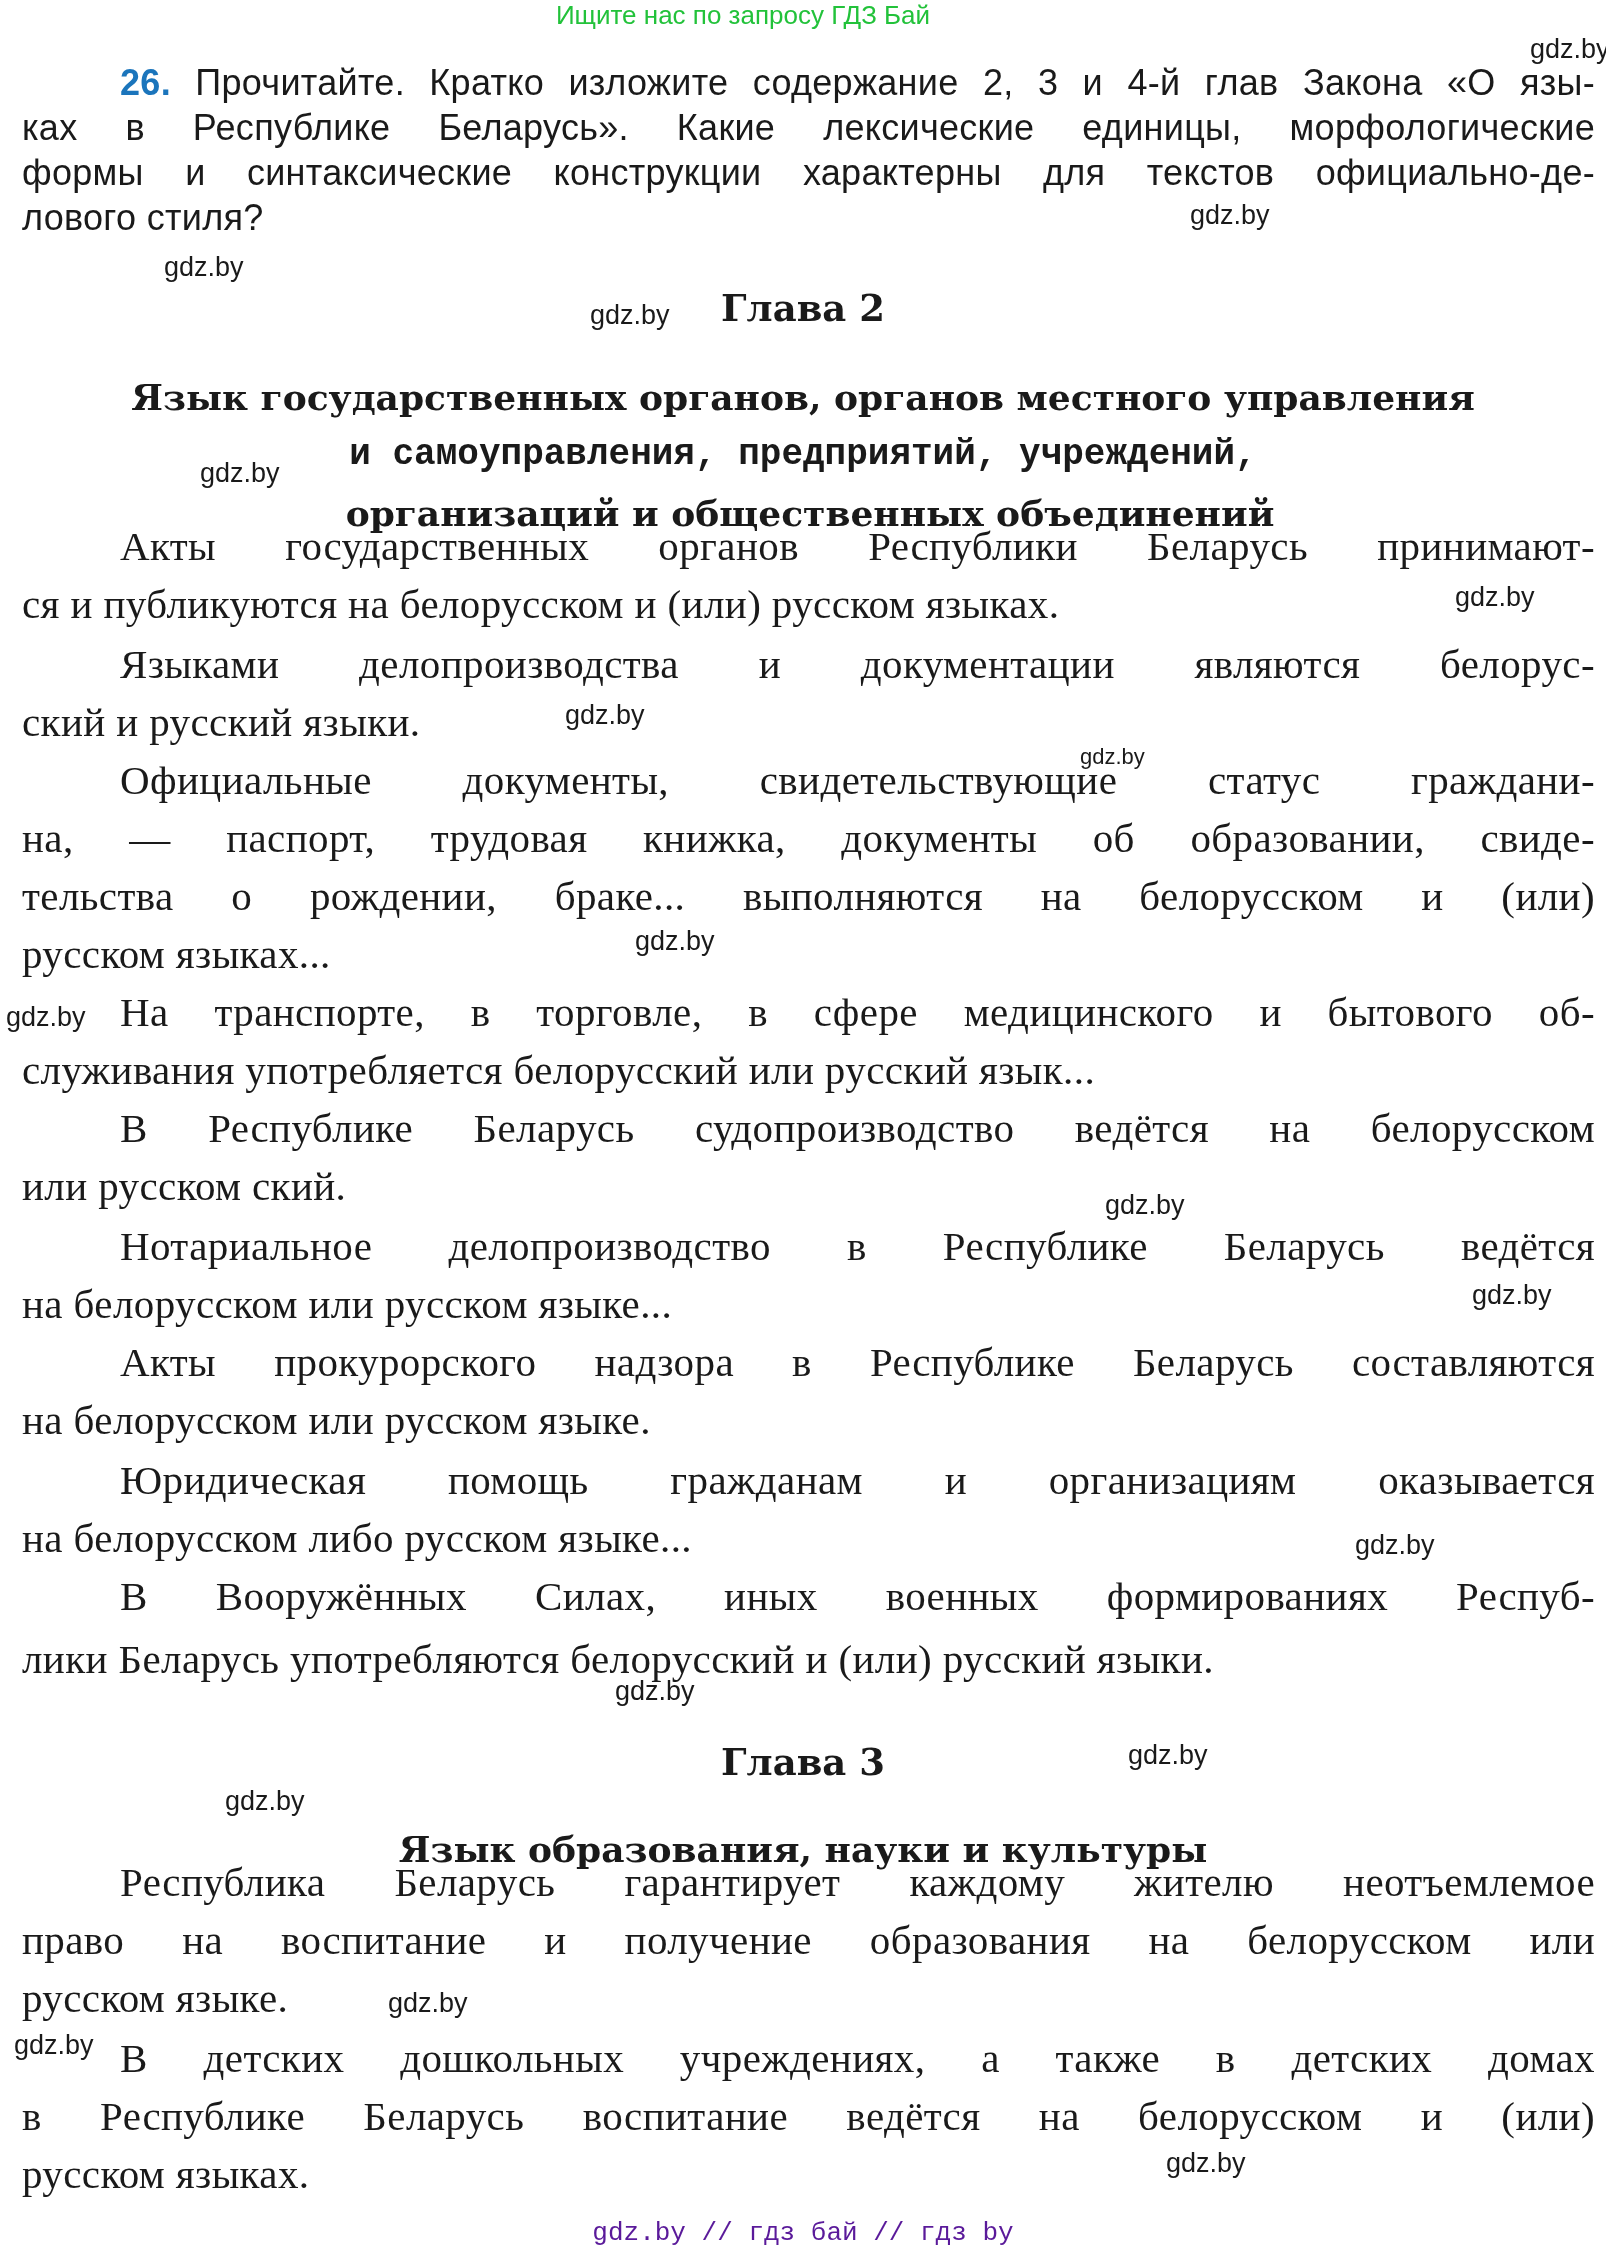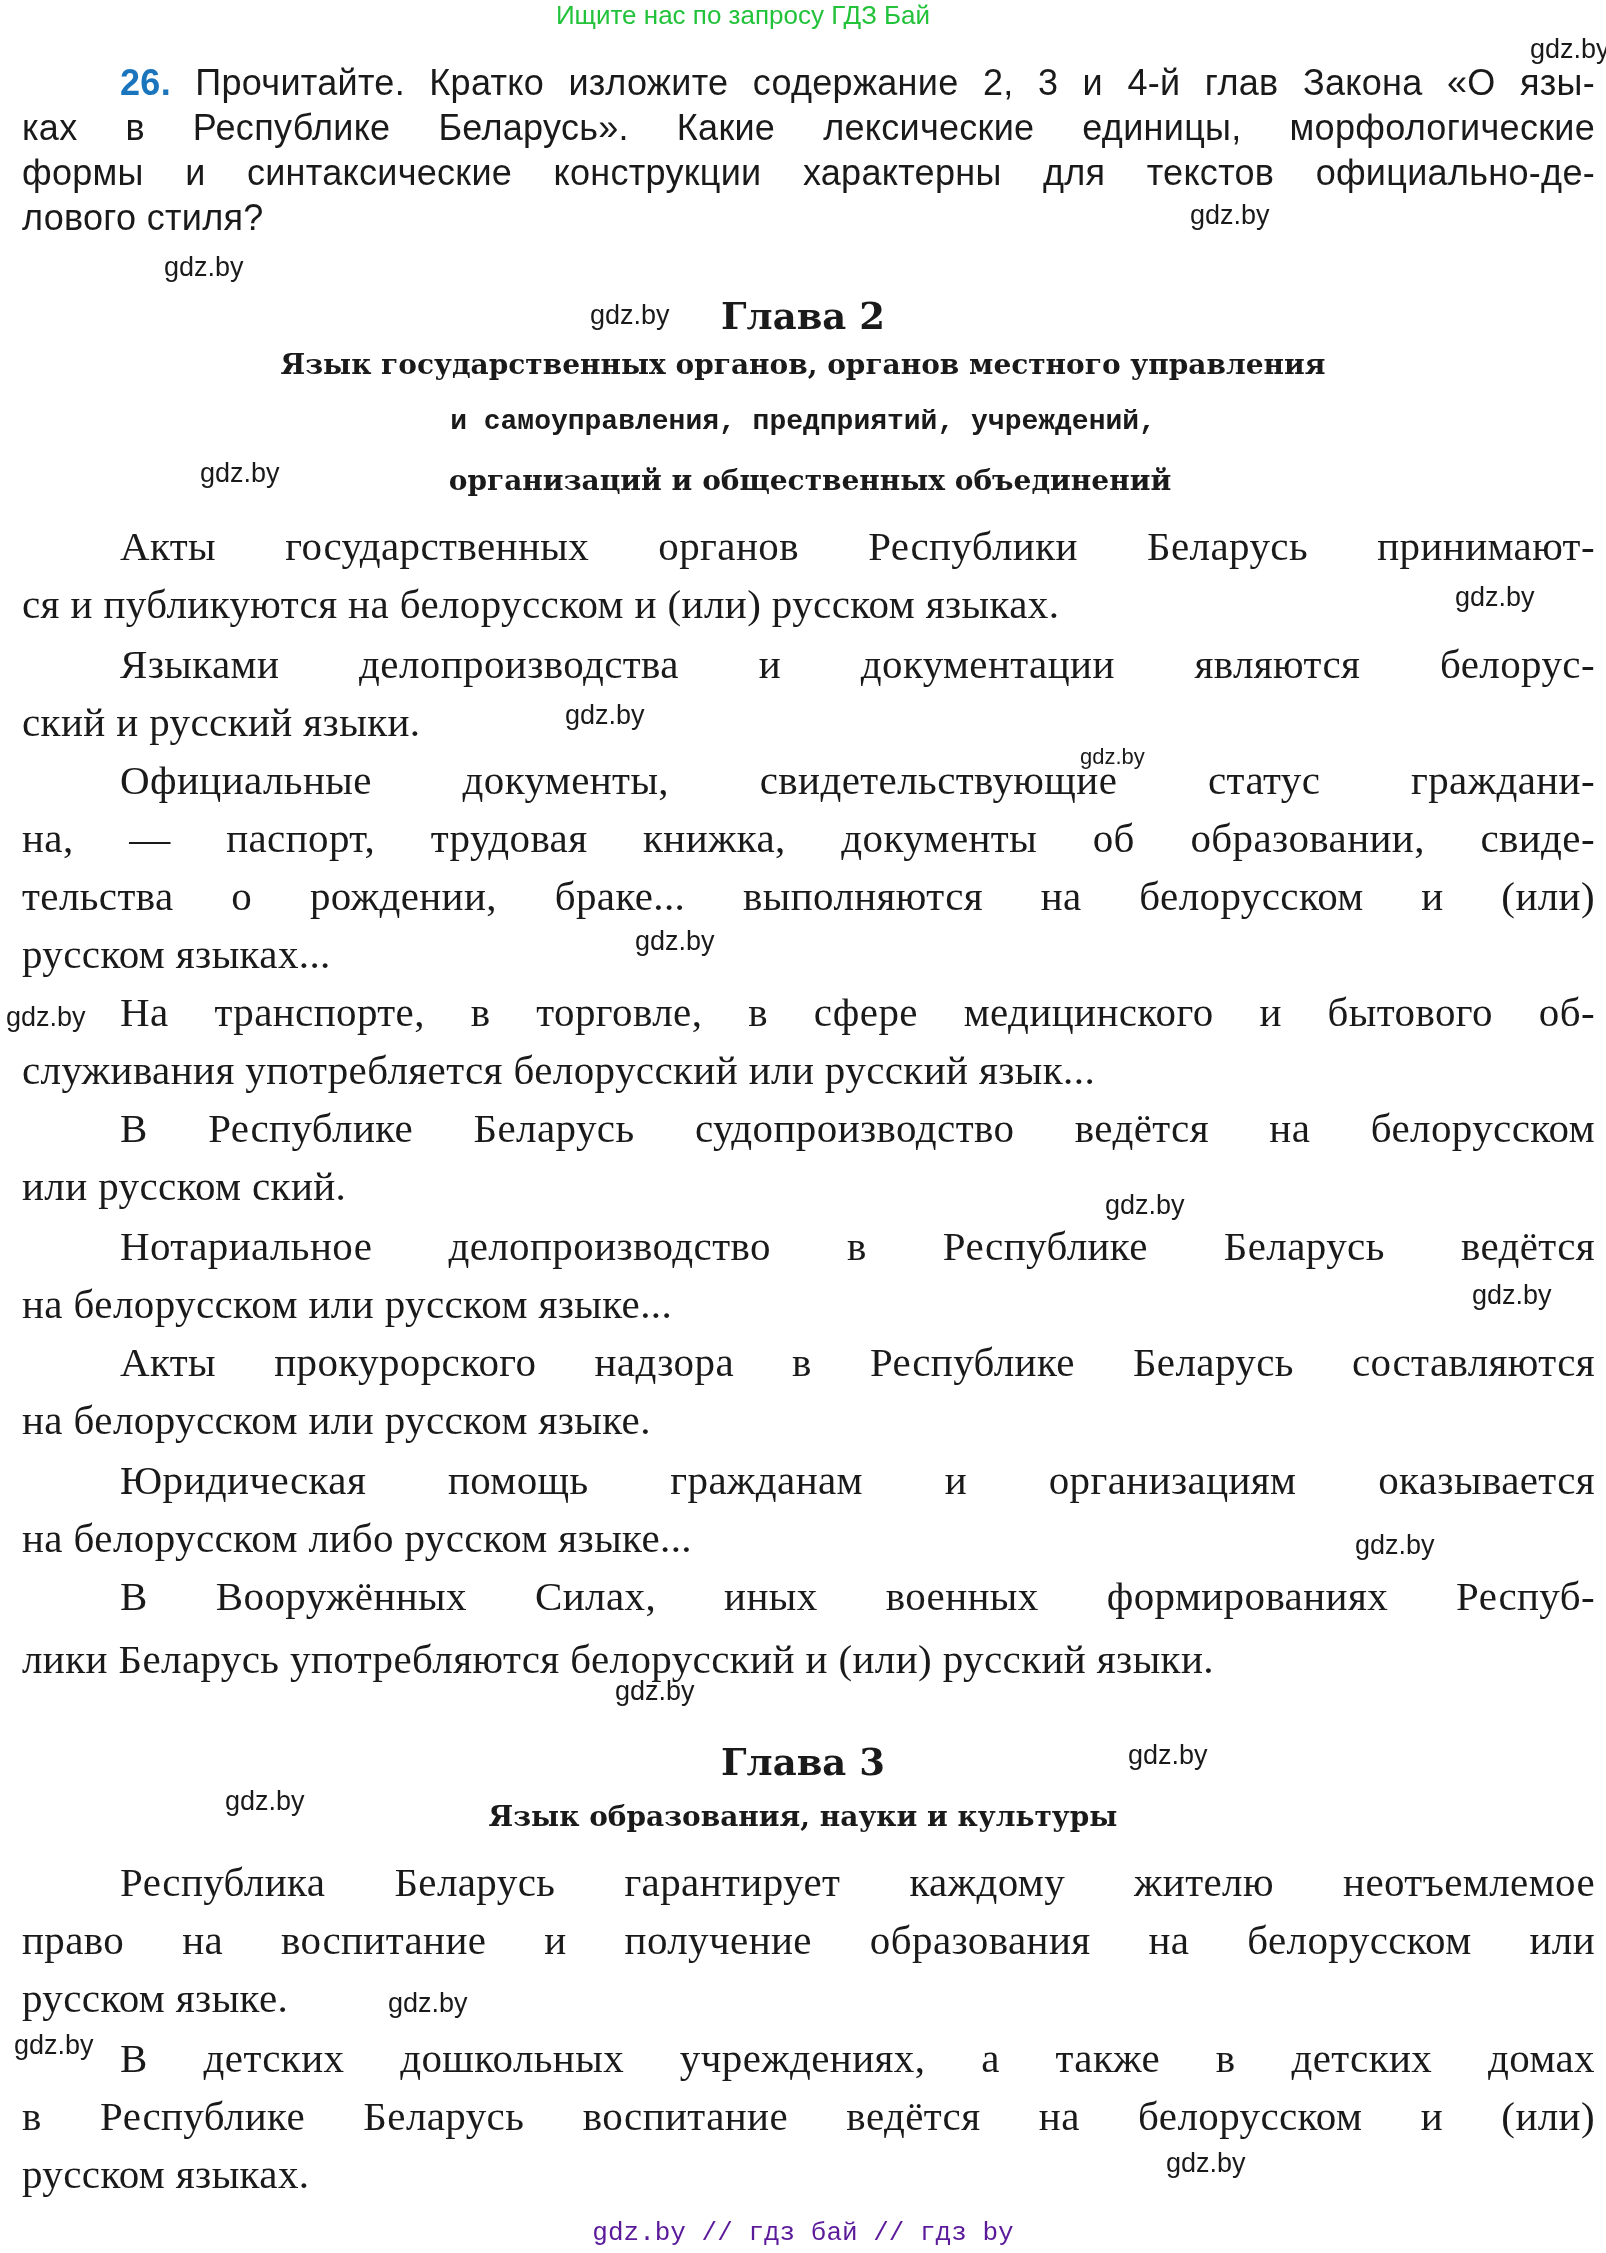--- a/index.html
+++ b/index.html
@@ -4,37 +4,37 @@
 <style>
   html, body { margin:0; padding:0; background:#ffffff; }
   body { width:1606px; height:2253px; position:relative; overflow:hidden; color:#1a1a1a; }
   .abs { position:absolute; white-space:nowrap; }
   .hdr { font-family:"Liberation Sans", sans-serif; font-size:26px; color:#22c23a; left:0; width:1486px; text-align:center; top:0; }
   .q { font-family:"Liberation Sans", sans-serif; font-size:36px; left:22px; width:1573px; text-align:justify; text-align-last:justify; letter-spacing:0.3px; }
   .q.last { text-align-last:left; }
   .num { color:#1b75bc; font-weight:bold; }
   .wm { font-family:"Liberation Sans", sans-serif; font-size:27px; color:#1a1a1a; }
   .ch { font-family:"DejaVu Serif", serif; font-weight:bold; font-size:37px; left:0; width:1606px; text-align:center; }
-  .chs { font-family:"DejaVu Serif", serif; font-weight:bold; font-size:28px; text-align:center; }
+  .chs { font-family:"DejaVu Serif", serif; font-weight:bold; font-size:36px; text-align:center;margin-top:28px; }
   .t { font-family:"Liberation Serif", serif; font-size:41px; left:22px; width:1573px; text-align:justify; text-align-last:justify; letter-spacing:0.4px; }
   .t.ind { left:120px; width:1475px; }
   .t.last { text-align-last:left; }
   .ftr { font-family:Liberation Mono, monospace; font-size:26px; color:#5a1a9a; left:0; width:1606px; text-align:center; }
 </style>
 </head>
 <body>
 
 <div class="abs hdr">Ищите нас по запросу ГДЗ Бай</div>
 
 <div class="abs q" style="top:62px; left:120px; width:1475px;"><span class="num">26.</span> <span>Прочитайте. Кратко изложите содержание 2, 3 и 4-й глав Закона «О язы-</span></div>
 <div class="abs q" style="top:107px;">ках в Республике Беларусь». Какие лексические единицы, морфологические</div>
 <div class="abs q" style="top:152px;">формы и синтаксические конструкции характерны для текстов официально-де-</div>
 <div class="abs q last" style="top:197px;">лового стиля?</div>
 
-<div class="abs ch" style="top:294px;text-align:center;">Глава 2</div>
+<div class="abs ch" style="top:286px;text-align:center;">Глава 2</div>
 <div class="abs chs" style="top:348px; left:0; width:1606px;">Язык государственных органов, органов местного управления</div>
 <div class="abs chs" style="top:406px; left:0; width:1606px;font-family:Liberation Mono, monospace;">и самоуправления, предприятий, учреждений,</div>
 <div class="abs chs" style="top:464px; left:310px; width:1000px;">организаций и общественных объединений</div>
 
 <div class="abs t ind" style="top:522px;">Акты государственных органов Республики Беларусь принимают-</div>
 <div class="abs t last" style="top:580px;">ся и публикуются на белорусском и (или) русском языках.</div>
 <div class="abs t ind" style="top:640px;">Языками делопроизводства и документации являются белорус-</div>
 <div class="abs t last" style="top:698px;">ский и русский языки.</div>
 <div class="abs t ind" style="top:756px;">Официальные документы, свидетельствующие статус граждани-</div>
 <div class="abs t" style="top:814px;">на, — паспорт, трудовая книжка, документы об образовании, свиде-</div>

